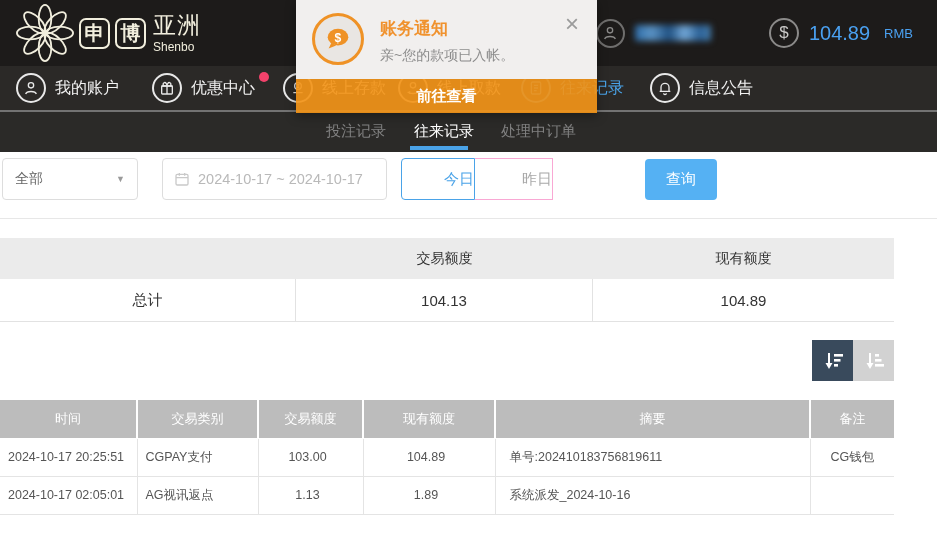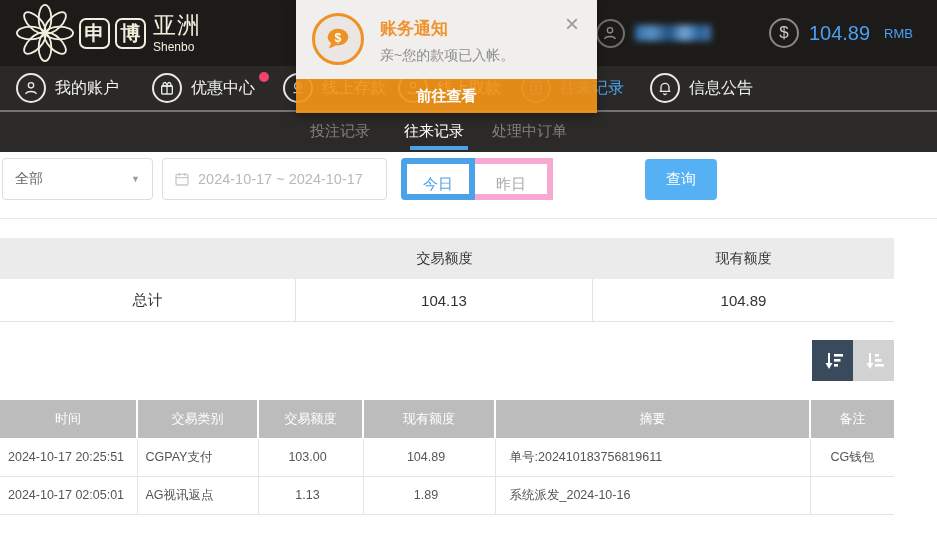--- a/index.html
+++ b/index.html
@@ -30,32 +30,32 @@
   .nav { position:absolute; left:0; top:66px; width:937px; height:46px; background:#2b2927; border-bottom:2px solid #737373; }
   .nav-item { position:absolute; top:0; height:44px; display:flex; align-items:center; gap:9px; color:#f2f2f2; font-size:16px; cursor:pointer; }
   .nav-icn { width:30px; height:30px; border:2px solid #e8e8e8; border-radius:50%; display:flex; align-items:center; justify-content:center; position:relative; }
   .nav-item.active { color:#4aa3e8; }
   .nav-item.active .nav-icn { border-color:#4aa3e8; }
   .nav-item.active .nav-icn svg { stroke:#4aa3e8; }
   .badge-dot { position:absolute; width:10px; height:10px; border-radius:50%; background:#f3426b; top:6px; }
 
   
   .tabrow { position:absolute; left:0; top:112px; width:937px; height:40px; background:#2b2a28; }
-  .tab { position:absolute; top:0; height:40px; line-height:38px; font-size:15px; color:#818181; cursor:pointer; text-align:left; }
+  .tab { position:absolute; top:0; height:40px; line-height:38px; font-size:15px; color:#818181; cursor:pointer; text-align:right; }
   .tab.active { color:#ffffff; }
   .tab-underline { position:absolute; left:410px; top:146px; width:58px; height:4px; background:#4aa3e8; }
 
   
-  .sel { position:absolute; left:2px; top:158px; width:151px; height:42px; border:1px solid #ddd; border-radius:4px;
+  .sel { position:absolute; left:2px; top:158px; width:136px; height:42px; border:1px solid #ddd; border-radius:4px;
          background:#fff; font-size:14px; color:#666; display:flex; align-items:center; padding:0 12px; cursor:pointer; }
   .sel-caret { margin-left:auto; color:#9a9a9a; font-size:9px; }
   .datebox { position:absolute; left:162px; top:158px; width:225px; height:42px; border:1px solid #ddd; border-radius:4px;
              background:#fff; display:flex; align-items:center; gap:8px; padding:0 11px; color:#b9b9b9; font-size:14.5px; cursor:pointer; }
-  .qbtn { position:absolute; top:158px; height:42px; background:#fff; border:6px solid #f9a8d4; color:#a9a9a9;
-          font-size:15px; text-align:center; line-height:40px; cursor:pointer; }
+  .qbtn { position:absolute; top:158px; height:42px; background:#fff; border:1px solid #f9a8d4; color:#a9a9a9;
+          font-size:15px; text-align:right; line-height:40px; cursor:pointer; }
   .qbtn.active { border-color:#4aa3e8; color:#4aa3e8; z-index:2; }
   .search-btn { position:absolute; left:645px; top:159px; width:72px; height:41px; background:#55b1f3; border:none;
                 border-radius:4px; color:#fff; font-size:15px; cursor:pointer; }
 
   .hdivider { position:absolute; left:0; top:218px; width:937px; height:1px; background:#e7e7e7; }
 
   
   .sum { position:absolute; left:0; top:238px; width:894px; }
   .sum-head { display:flex; height:41px; background:#ebebeb; }
   .sum-head div { font-size:14px; color:#333; display:flex; align-items:center; justify-content:center; }

